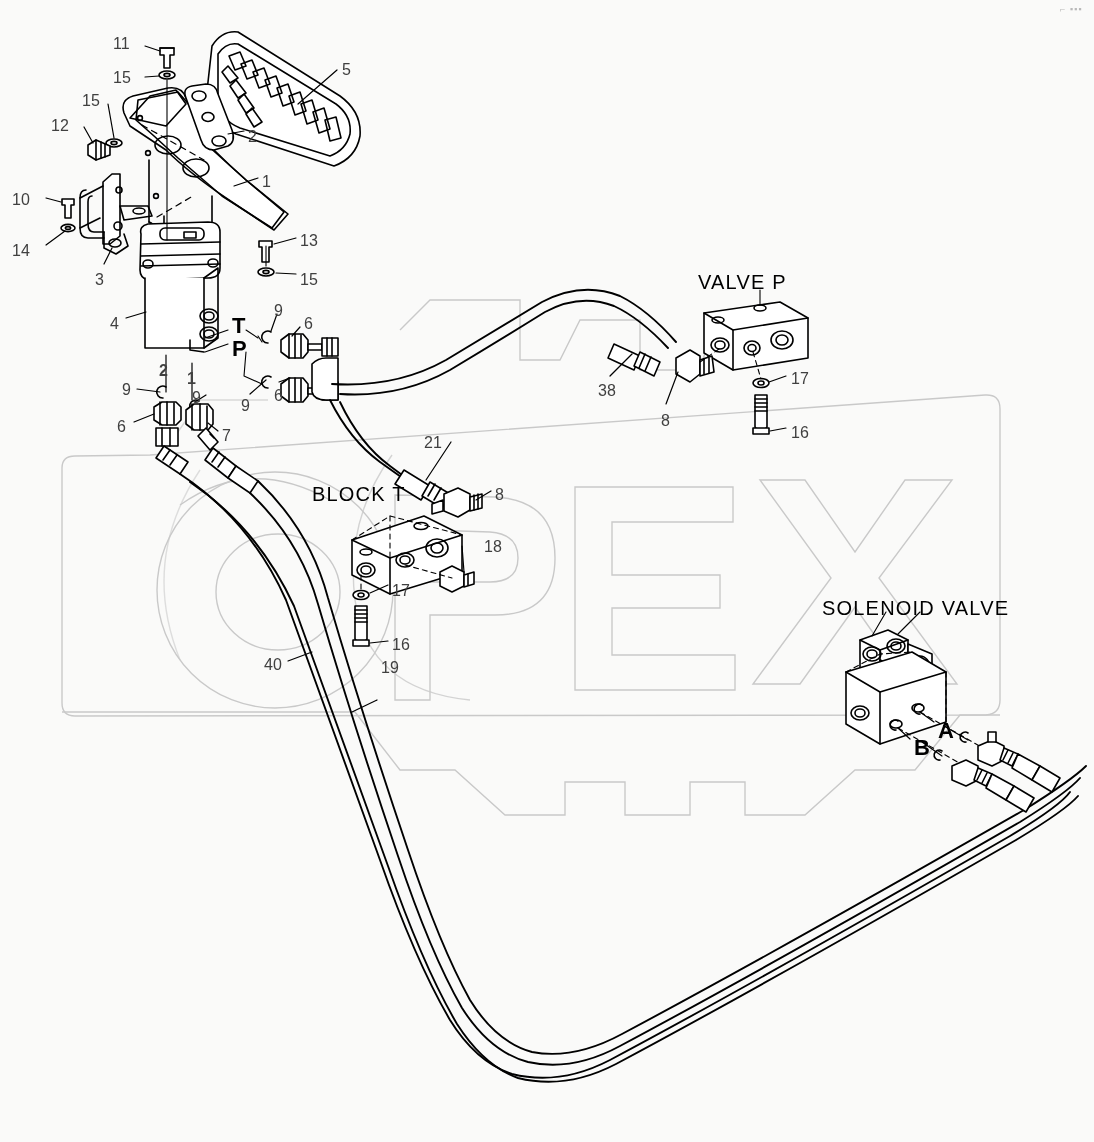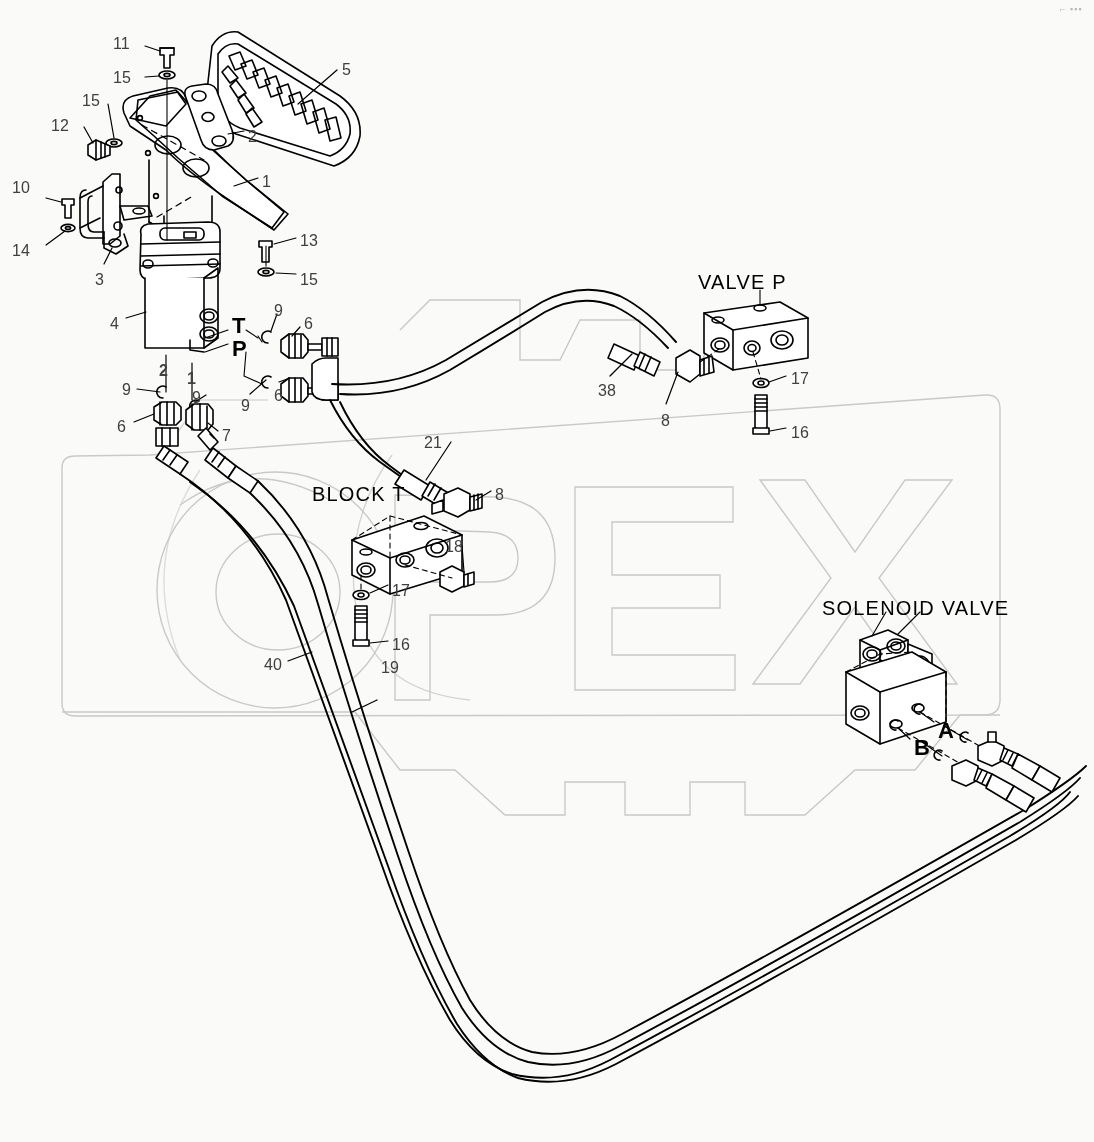--- a/index.html
+++ b/index.html
@@ -484,21 +484,21 @@
   </svg>
 
   <div>
     <span class="callout" style="left:113px;top:36px">11</span>
     <span class="callout" style="left:113px;top:70px">15</span>
     <span class="callout" style="left:82px;top:93px">15</span>
     <span class="callout" style="left:51px;top:118px">12</span>
     <span class="callout" style="left:342px;top:62px">5</span>
     <span class="callout" style="left:248px;top:129px">2</span>
     <span class="callout" style="left:262px;top:174px">1</span>
-    <span class="callout" style="left:12px;top:180px">10</span>
+    <span class="callout" style="left:12px;top:192px">10</span>
     <span class="callout" style="left:12px;top:243px">14</span>
     <span class="callout" style="left:95px;top:272px">3</span>
     <span class="callout" style="left:300px;top:233px">13</span>
     <span class="callout" style="left:300px;top:272px">15</span>
     <span class="callout" style="left:110px;top:316px">4</span>
     <span class="callout" style="left:274px;top:303px">9</span>
     <span class="callout" style="left:304px;top:316px">6</span>
     <span class="callout" style="left:241px;top:398px">9</span>
     <span class="callout" style="left:274px;top:388px">6</span>
     <span class="callout bold" style="left:159px;top:363px">2</span>
@@ -506,21 +506,21 @@
     <span class="callout" style="left:122px;top:382px">9</span>
     <span class="callout" style="left:192px;top:390px">9</span>
     <span class="callout" style="left:117px;top:419px">6</span>
     <span class="callout" style="left:222px;top:428px">7</span>
     <span class="callout" style="left:598px;top:383px">38</span>
     <span class="callout" style="left:661px;top:413px">8</span>
     <span class="callout" style="left:791px;top:371px">17</span>
     <span class="callout" style="left:791px;top:425px">16</span>
     <span class="callout" style="left:424px;top:435px">21</span>
     <span class="callout" style="left:495px;top:487px">8</span>
-    <span class="callout" style="left:445px;top:539px">18</span>
+    <span class="callout" style="left:484px;top:539px">18</span>
     <span class="callout" style="left:392px;top:583px">17</span>
     <span class="callout" style="left:392px;top:637px">16</span>
     <span class="callout" style="left:264px;top:657px">40</span>
     <span class="callout" style="left:381px;top:660px">19</span>
   </div>
 
   <div>
     <span class="blocklabel" style="left:698px;top:271px">VALVE  P</span>
     <span class="blocklabel" style="left:312px;top:483px">BLOCK  T</span>
     <span class="blocklabel" style="left:822px;top:597px">SOLENOID VALVE</span>

